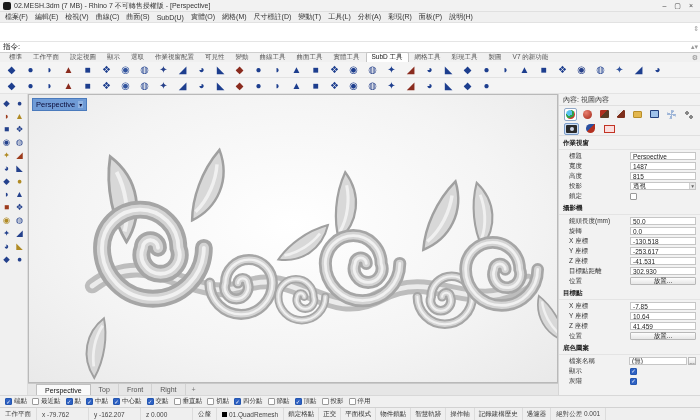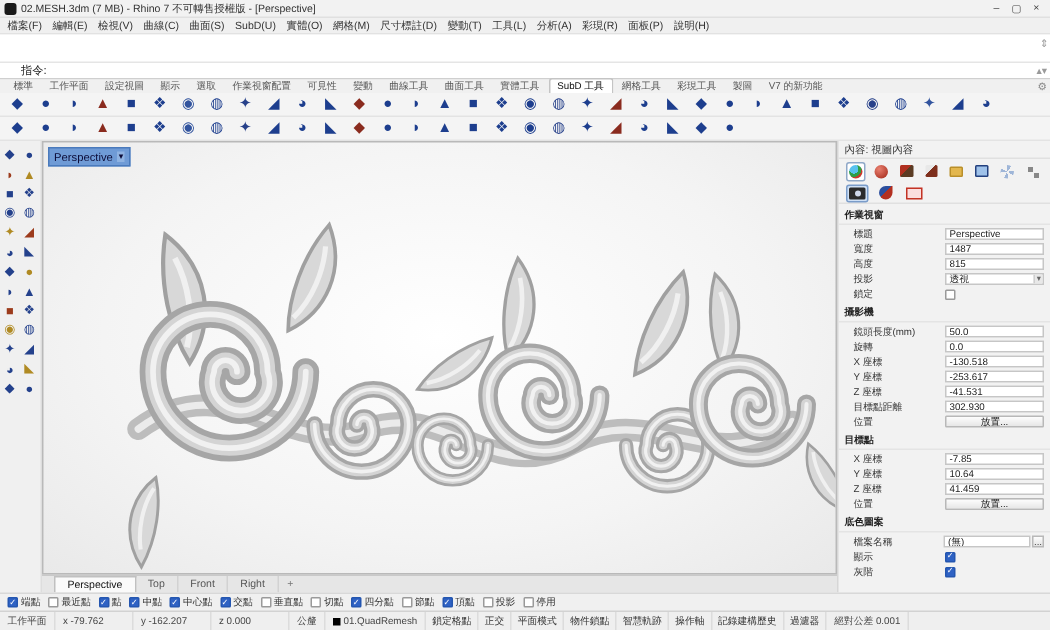--- a/index.html
+++ b/index.html
@@ -14,21 +14,21 @@
   .winbtns { display:flex; gap:8px; padding-right:4px; color:#444; font-size:7px; }
   .winbtn { cursor:default; }
 
   
   .menubar { height:11px; display:flex; align-items:center; gap:7px; padding:0 5px; background:#f0f0f0; border-bottom:1px solid #e2e2e2; }
   .menu-item { font-size:7px; color:#333; white-space:nowrap; }
 
   
   .cmdhist { height:19px; background:#ffffff; border-bottom:1px solid #e5e5e5; position:relative; }
   .cmd-scroll { position:absolute; right:1px; top:2px; color:#9a9a9a; font-size:7px; }
-  .cmdline { height:11px; background:#ffffff; border-bottom:1px solid #cfcfcf; display:flex; align-items:center; padding:0 14px; position:relative; }
+  .cmdline { height:11px; background:#ffffff; border-bottom:1px solid #cfcfcf; display:flex; align-items:center; padding:0 3px; position:relative; }
   .cmd-prompt { font-size:7.5px; color:#222; }
   .cmd-widget { position:absolute; right:2px; color:#9a9a9a; font-size:7px; }
 
   
   .tabrow { height:9px; display:flex; align-items:flex-end; gap:1px; padding:0 4px; background:#f0f0f0; position:relative; }
   .ttab { font-size:6.5px; color:#555; padding:0 5px; white-space:nowrap; }
   .ttab[data-active="true"] { background:#fff; border:1px solid #c4c4c4; border-bottom:none; border-radius:2px 2px 0 0; color:#111; }
   .tab-gear { position:absolute; right:2px; bottom:0; color:#8a8a8a; font-size:7px; }
 
   

